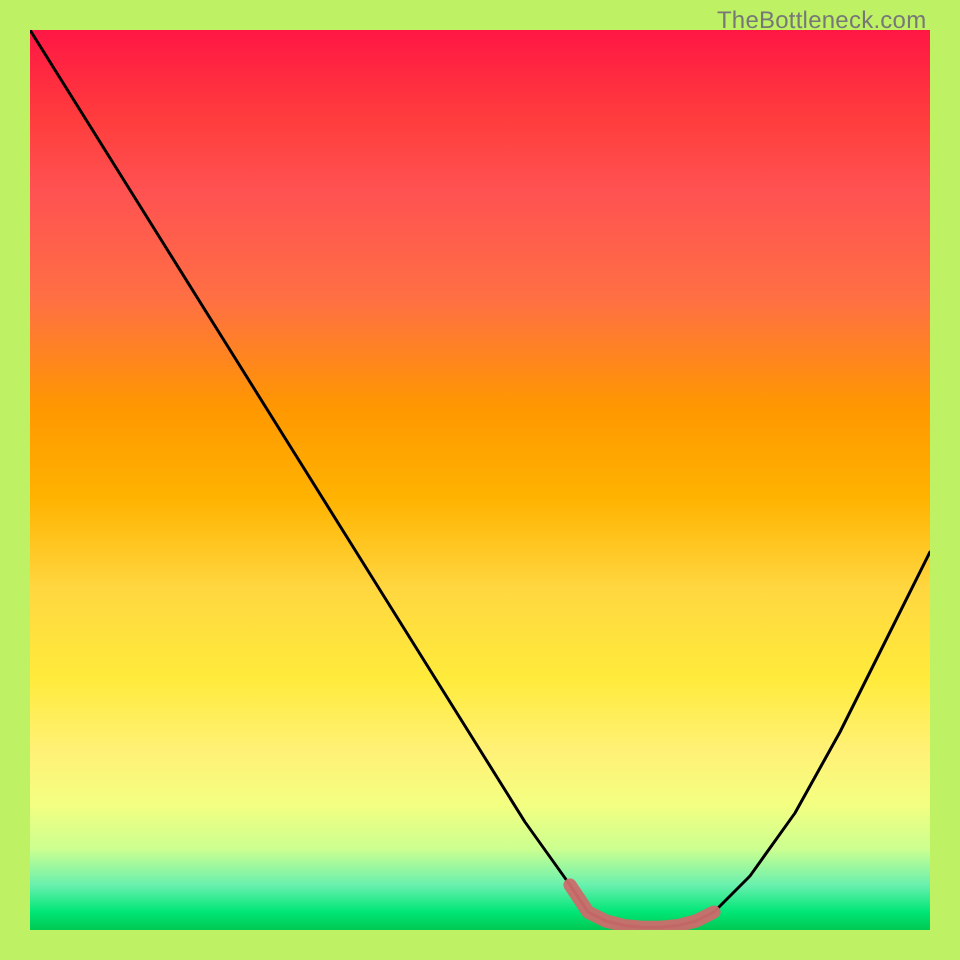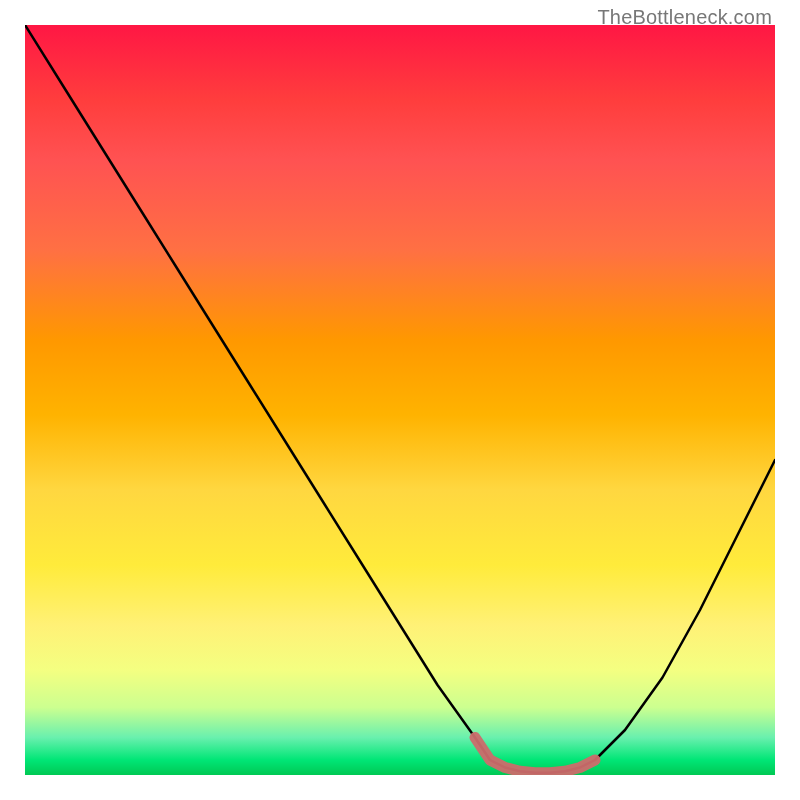--- a/index.html
+++ b/index.html
@@ -1,21 +1,21 @@
 <!DOCTYPE html>
 <html><head>
 <meta charset="utf-8">
 <style>
   * { margin: 0; padding: 0; box-sizing: border-box; }
   html, body { width: 800px; height: 800px; overflow: hidden; background: #000; }
   .container {
     width: 800px;
     height: 800px;
     position: relative;
-    background: #ffffff;
+    background: #bef264;
   }
   .plot-area {
     position: absolute;
     left: 25px;
     top: 25px;
     width: 750px;
     height: 750px;
     background: linear-gradient(to bottom,
       #ff1744 0%,
       #ff3d3d 10%,

